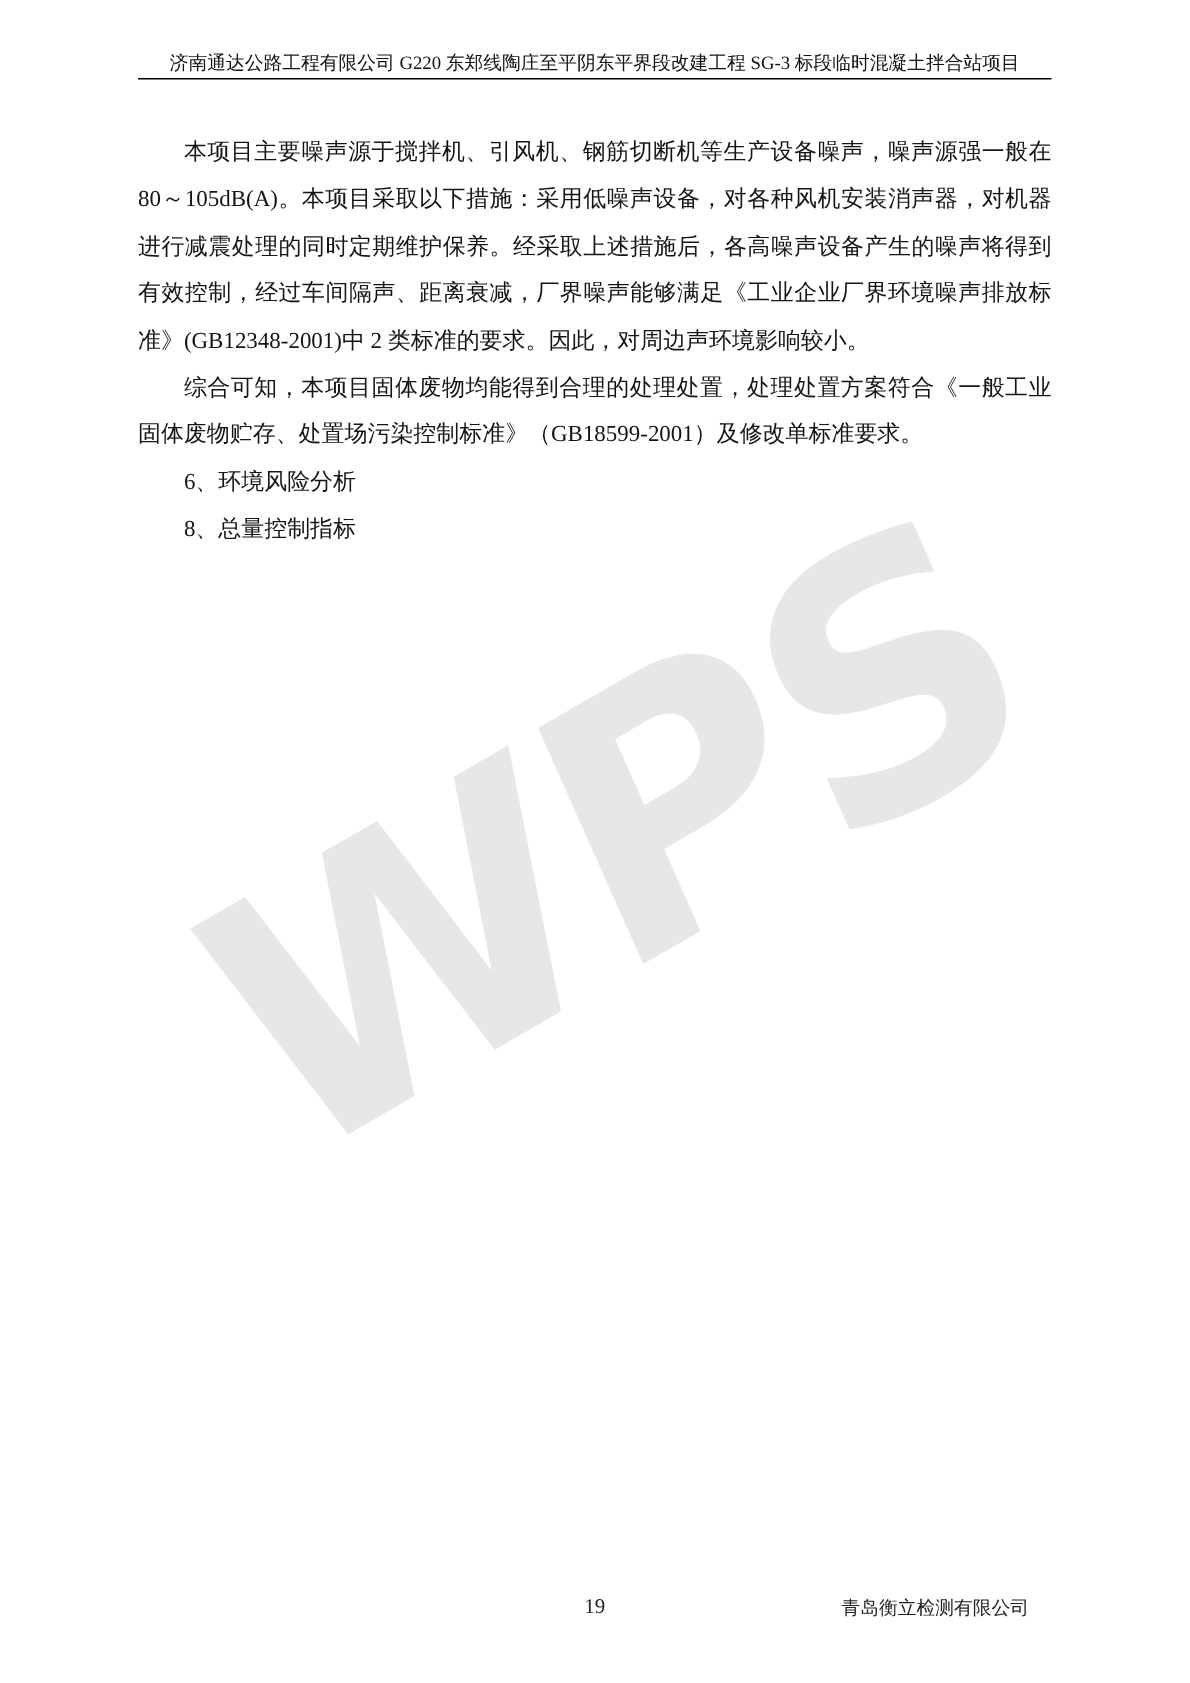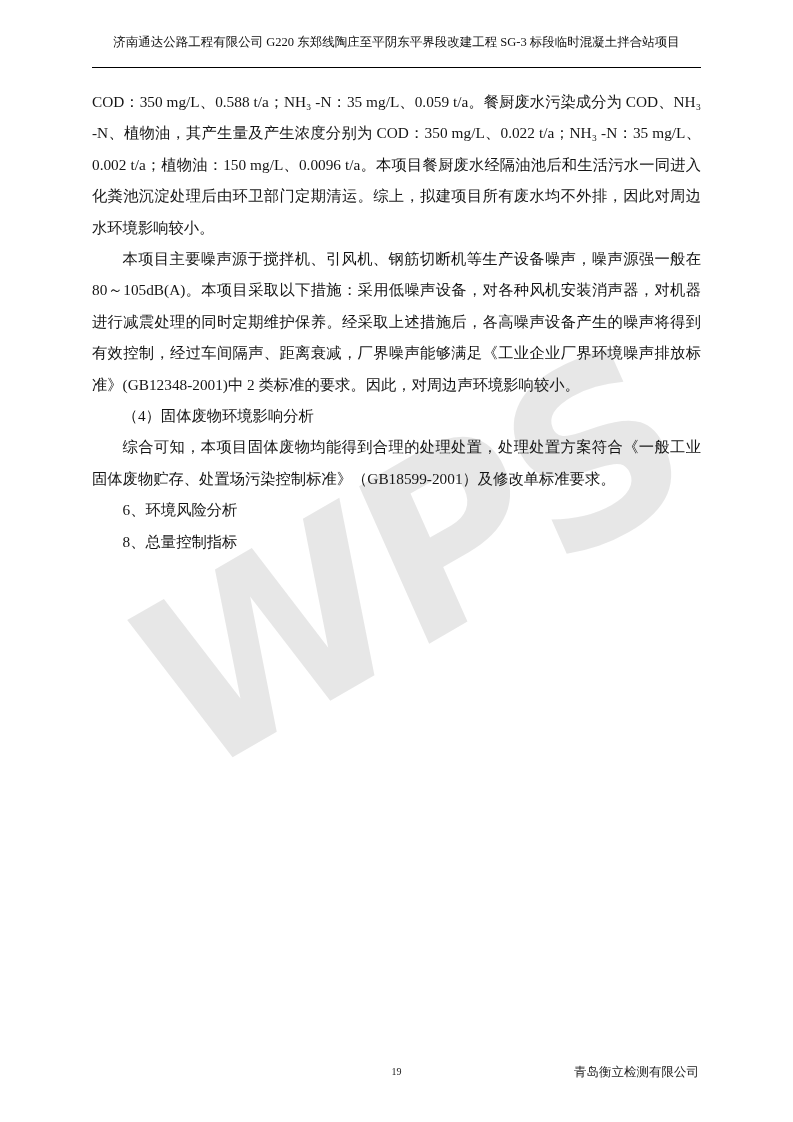--- a/index.html
+++ b/index.html
@@ -40,21 +40,21 @@
   .doc-header {
     position: absolute;
     top: 33px;
     left: 92px;
     width: 609px;
     text-align: center;
     font-size: 12.5px;
     line-height: 19px;
     color: #111;
     border-bottom: 1.5px solid #000;
-    padding-bottom: 15px;
+    padding-bottom: 0;
     z-index: 2;
   }
   
   .doc-body {
     position: absolute;
     top: 86px;
     left: 92px;
     width: 609px;
     font-size: 15.3px;
     line-height: 31.4px;
@@ -83,44 +83,42 @@
     font-size: 12.5px;
     line-height: 20px;
     color: #222;
     z-index: 2;
   }
   .footer-pagenum {
     position: absolute;
     left: 0;
     width: 100%;
     text-align: center;
-    font-size: 10px;
+    font-size: 14px;
   }
   .footer-company {
     position: absolute;
-    right: 2px;
+    right: 15px;
     top: 0;
     text-align: right;
   }
 </style>
 </head>
 <body>
 
 <div class="page">
 
   <div class="watermark">WPS</div>
 
   <div class="doc-header">
     <span>济南通达公路工程有限公司 G220 东郑线陶庄至平阴东平界段改建工程 SG-3 标段临时混凝土拌合站项目</span>
   </div>
 
   <div class="doc-body">
-    <p class="no-indent">COD：350 mg/L、0.588 t/a；NH₃ -N：35 mg/L、0.059 t/a。餐厨废水污染成分为 COD、NH₃ -N、植物油，其产生量及产生浓度分别为 COD：350 mg/L、0.022 t/a；NH₃ -N：35 mg/L、0.002 t/a；植物油：150 mg/L、0.0096 t/a。本项目餐厨废水经隔油池后和生活污水一同进入化粪池沉淀处理后由环卫部门定期清运。综上，拟建项目所有废水均不外排，因此对周边水环境影响较小。</p>
     <p>本项目主要噪声源于搅拌机、引风机、钢筋切断机等生产设备噪声，噪声源强一般在 80～105dB(A)。本项目采取以下措施：采用低噪声设备，对各种风机安装消声器，对机器进行减震处理的同时定期维护保养。经采取上述措施后，各高噪声设备产生的噪声将得到有效控制，经过车间隔声、距离衰减，厂界噪声能够满足《工业企业厂界环境噪声排放标准》(GB12348-2001)中 2 类标准的要求。因此，对周边声环境影响较小。</p>
-    <p>（4）固体废物环境影响分析</p>
     <p>综合可知，本项目固体废物均能得到合理的处理处置，处理处置方案符合《一般工业固体废物贮存、处置场污染控制标准》（GB18599-2001）及修改单标准要求。</p>
     <p class="bold-heading">6、环境风险分析</p>
     <p class="bold-heading">8、总量控制指标</p>
   </div>
 
   <div class="doc-footer">
     <span class="footer-pagenum">19</span>
     <span class="footer-company">青岛衡立检测有限公司</span>
   </div>
 

